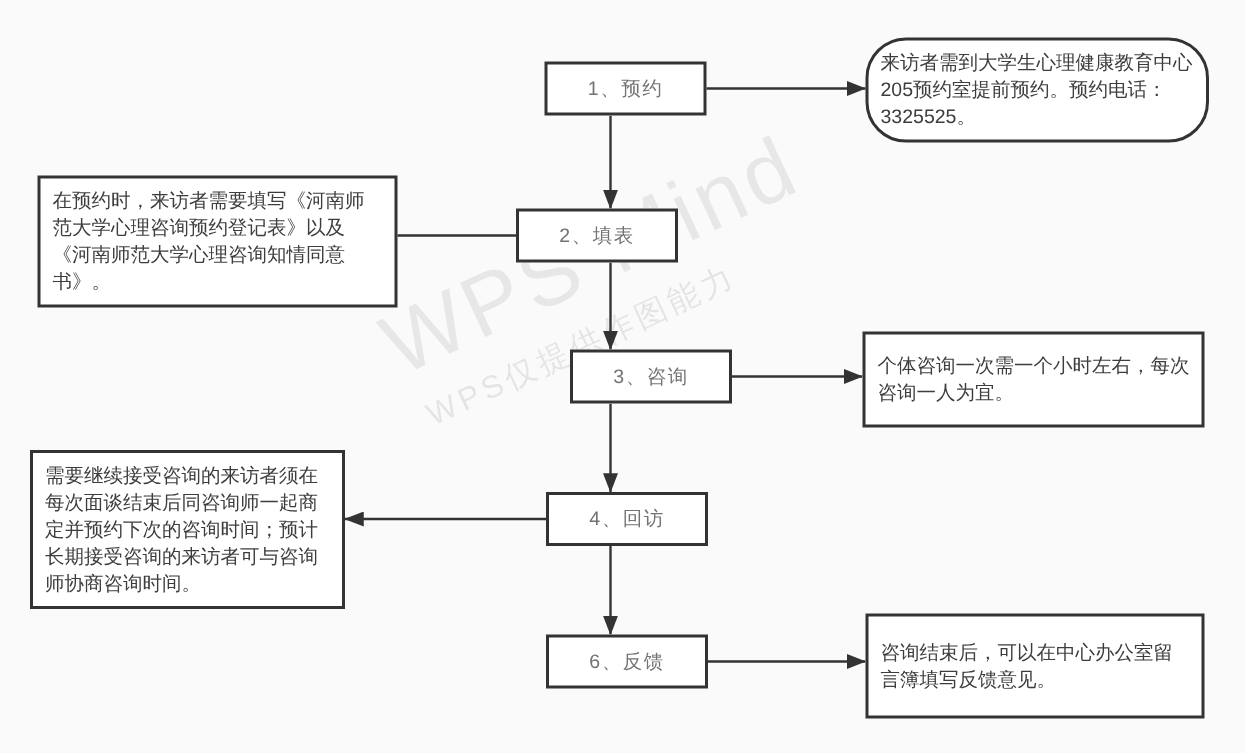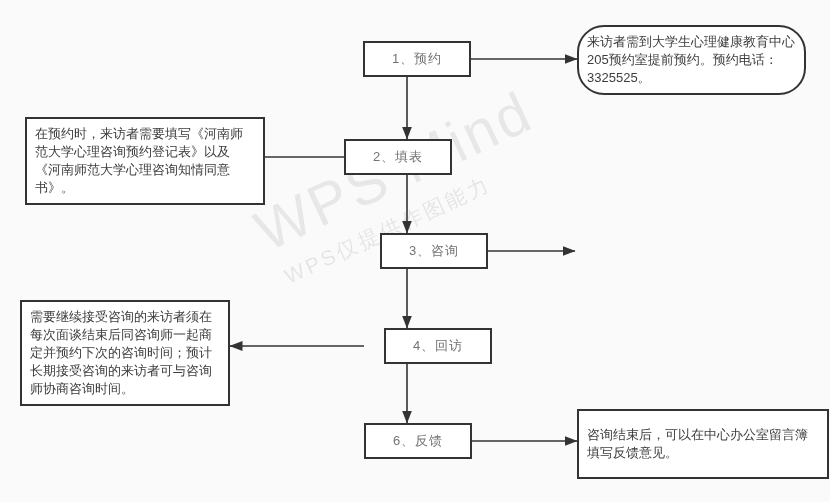--- a/index.html
+++ b/index.html
@@ -73,25 +73,25 @@
     line-height: 1.38;
     color: #3d3d3d;
     display: flex;
     align-items: center;
     z-index: 3;
   }
   #note-0 { left: 577px; top: 25px;  width: 229px; min-height: 69px; border-radius: 27px; }
   #note-1 { left: 25px;  top: 117px; width: 240px; min-height: 81px; }
   #note-2 { left: 575px; top: 221px; width: 228px; min-height: 64px; }
   #note-3 { left: 20px;  top: 300px; width: 210px; min-height: 91px; }
-  #note-4 { left: 577px; top: 409px; width: 252px; min-height: 70px; }
+  #note-4 { left: 577px; top: 409px; width: 226px; min-height: 70px; }
   #step-0 { left: 363px; top: 41px; }
   #step-1 { left: 344px; top: 139px; }
   #step-2 { left: 364px; top: 233px; margin-left: 16px; }
-  #step-3 { left: 384px; top: 328px; }
+  #step-3 { left: 364px; top: 328px; }
   #step-4 { left: 364px; top: 423px; }
 </style>
 </head>
 <body>
 
 <div class="stage">
 
   <div class="watermark">
     <div class="wm-line1">WPS Mind</div>
     <div class="wm-line2">WPS仅提供作图能力</div>
@@ -121,20 +121,23 @@
   <div id="step-2" class="step-node">3、咨询</div>
   <div id="step-3" class="step-node">4、回访</div>
   <div id="step-4" class="step-node">6、反馈</div>
 
   <div id="note-0" class="note-box">
     <span>来访者需到大学生心理健康教育中心205预约室提前预约。预约电话：3325525。</span>
   </div>
   <div id="note-1" class="note-box">
     <span>在预约时，来访者需要填写《河南师范大学心理咨询预约登记表》以及《河南师范大学心理咨询知情同意书》。</span>
   </div>
+  <div id="note-2" class="note-box">
+    <span>个体咨询一次需一个小时左右，每次咨询一人为宜。</span>
+  </div>
   <div id="note-3" class="note-box">
     <span>需要继续接受咨询的来访者须在每次面谈结束后同咨询师一起商定并预约下次的咨询时间；预计长期接受咨询的来访者可与咨询师协商咨询时间。</span>
   </div>
   <div id="note-4" class="note-box">
     <span>咨询结束后，可以在中心办公室留言簿填写反馈意见。</span>
   </div>
 
 </div>
 
 </body></html>

